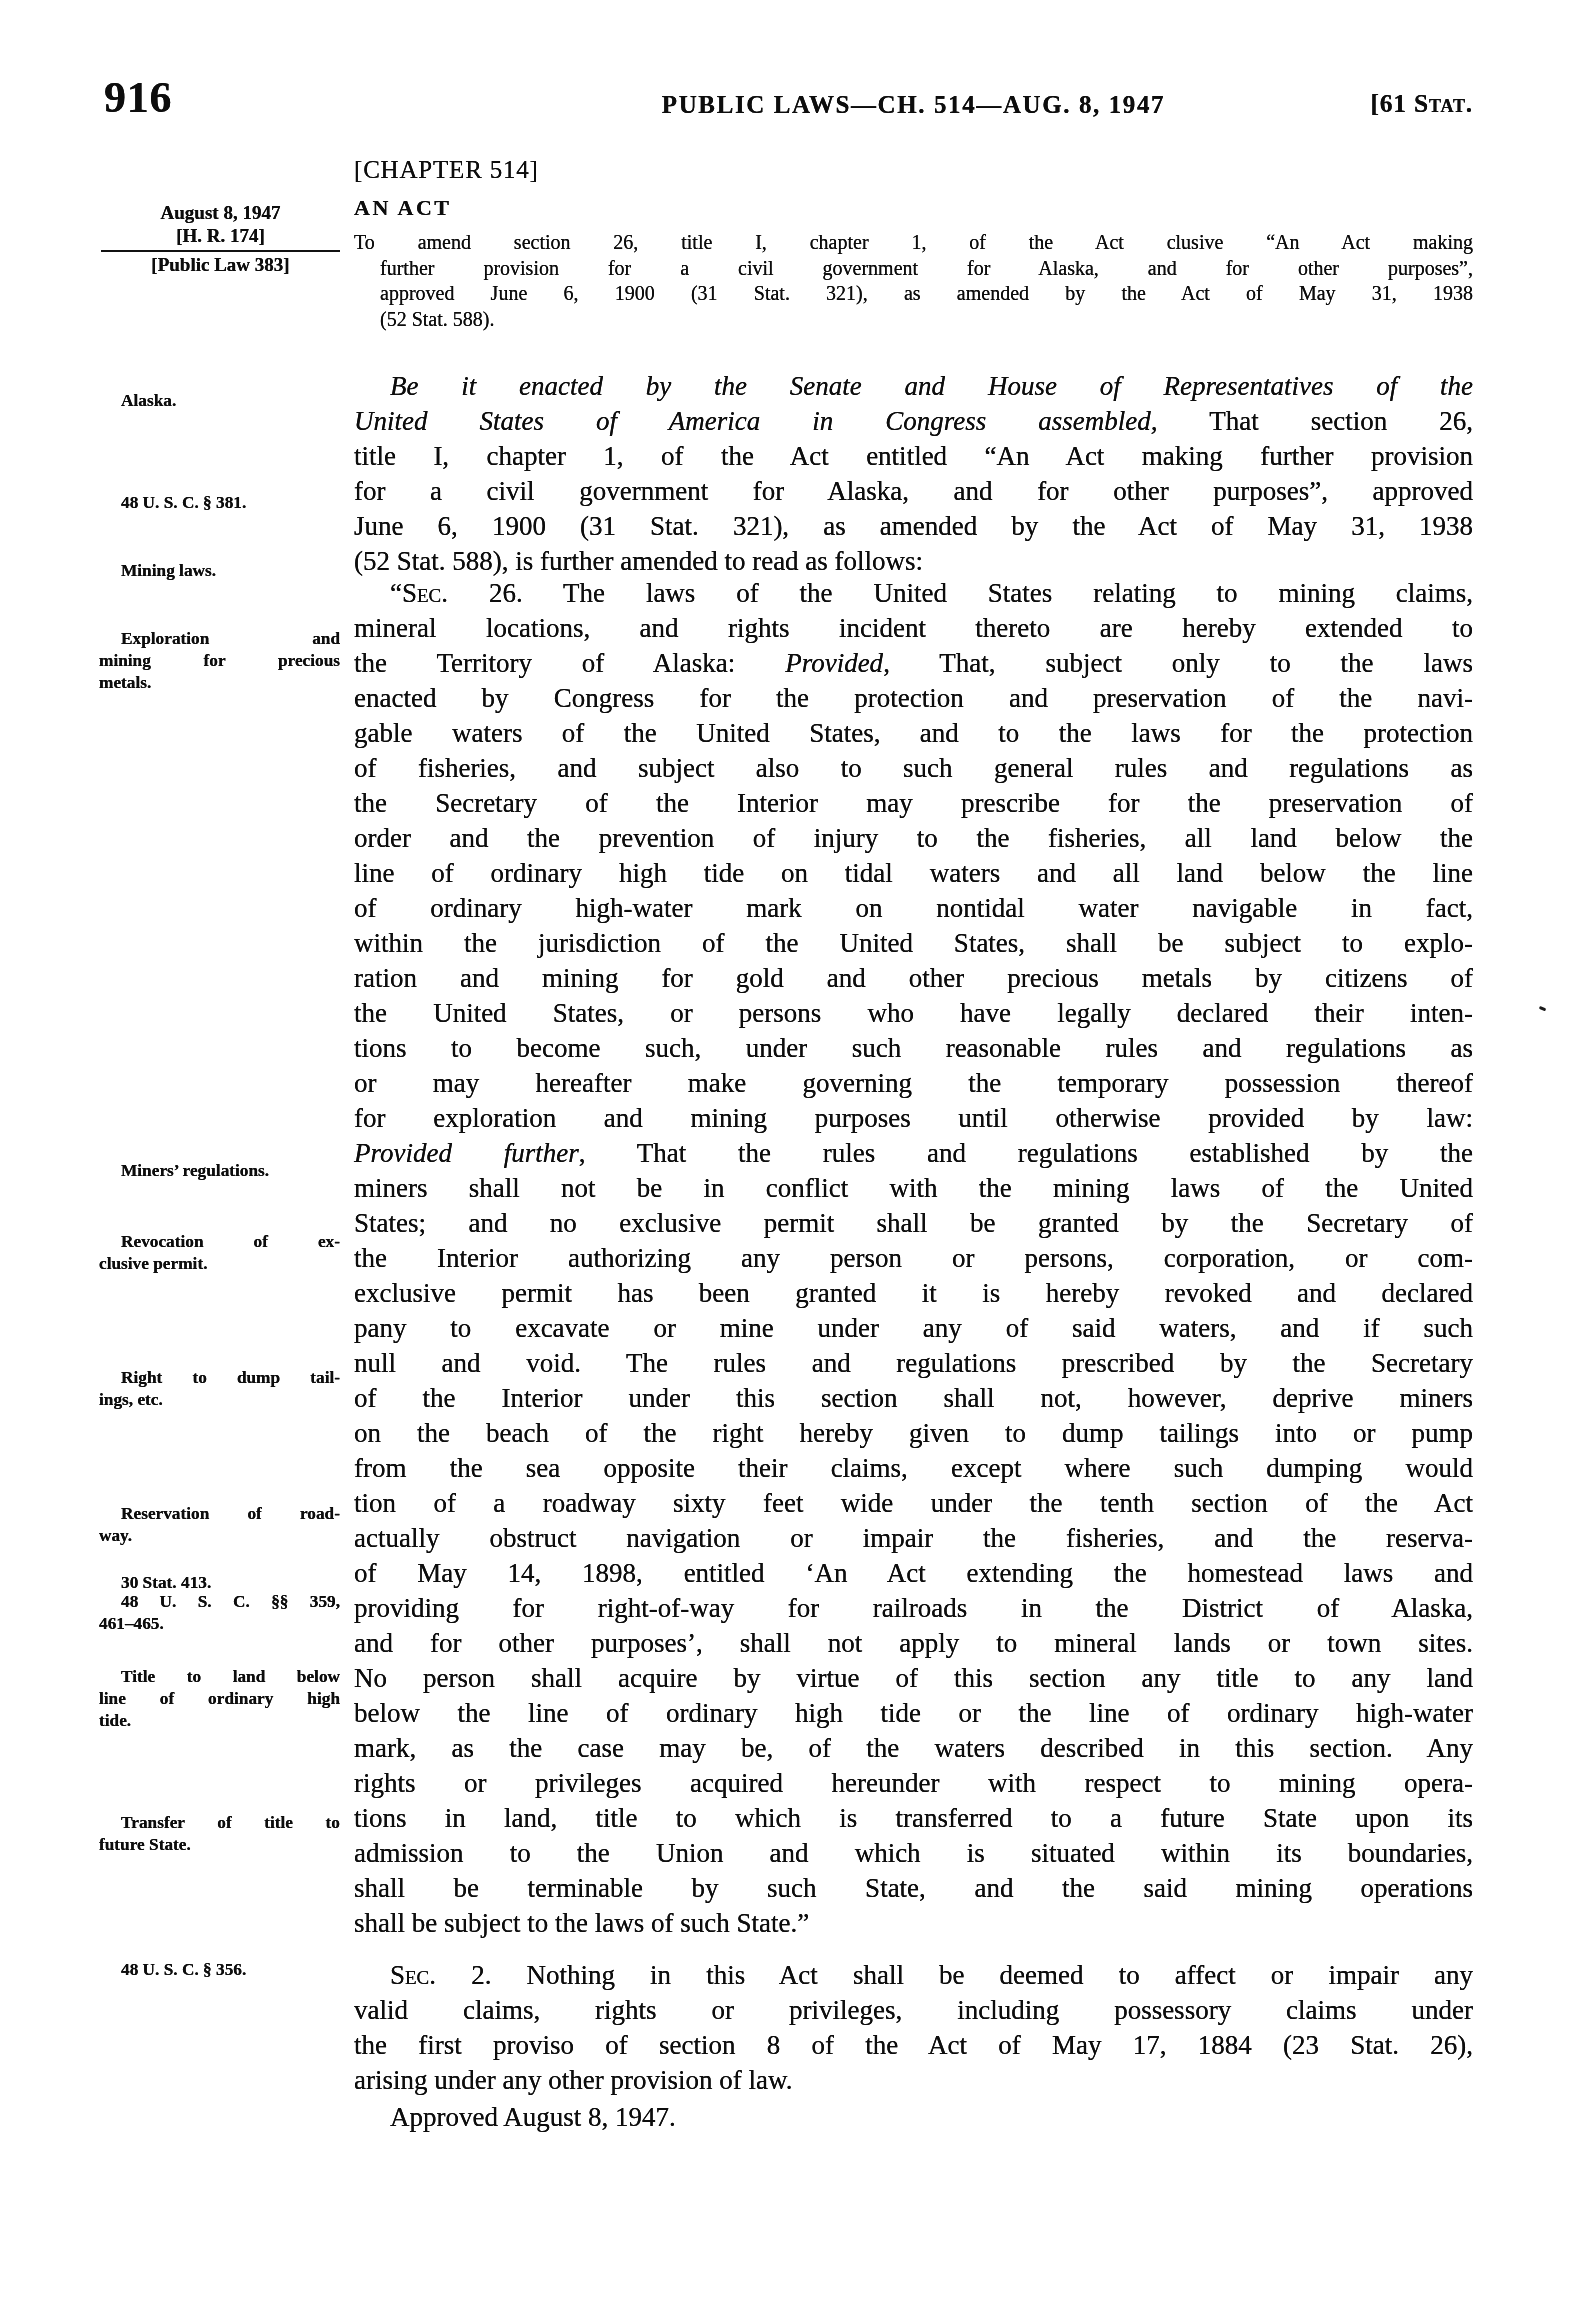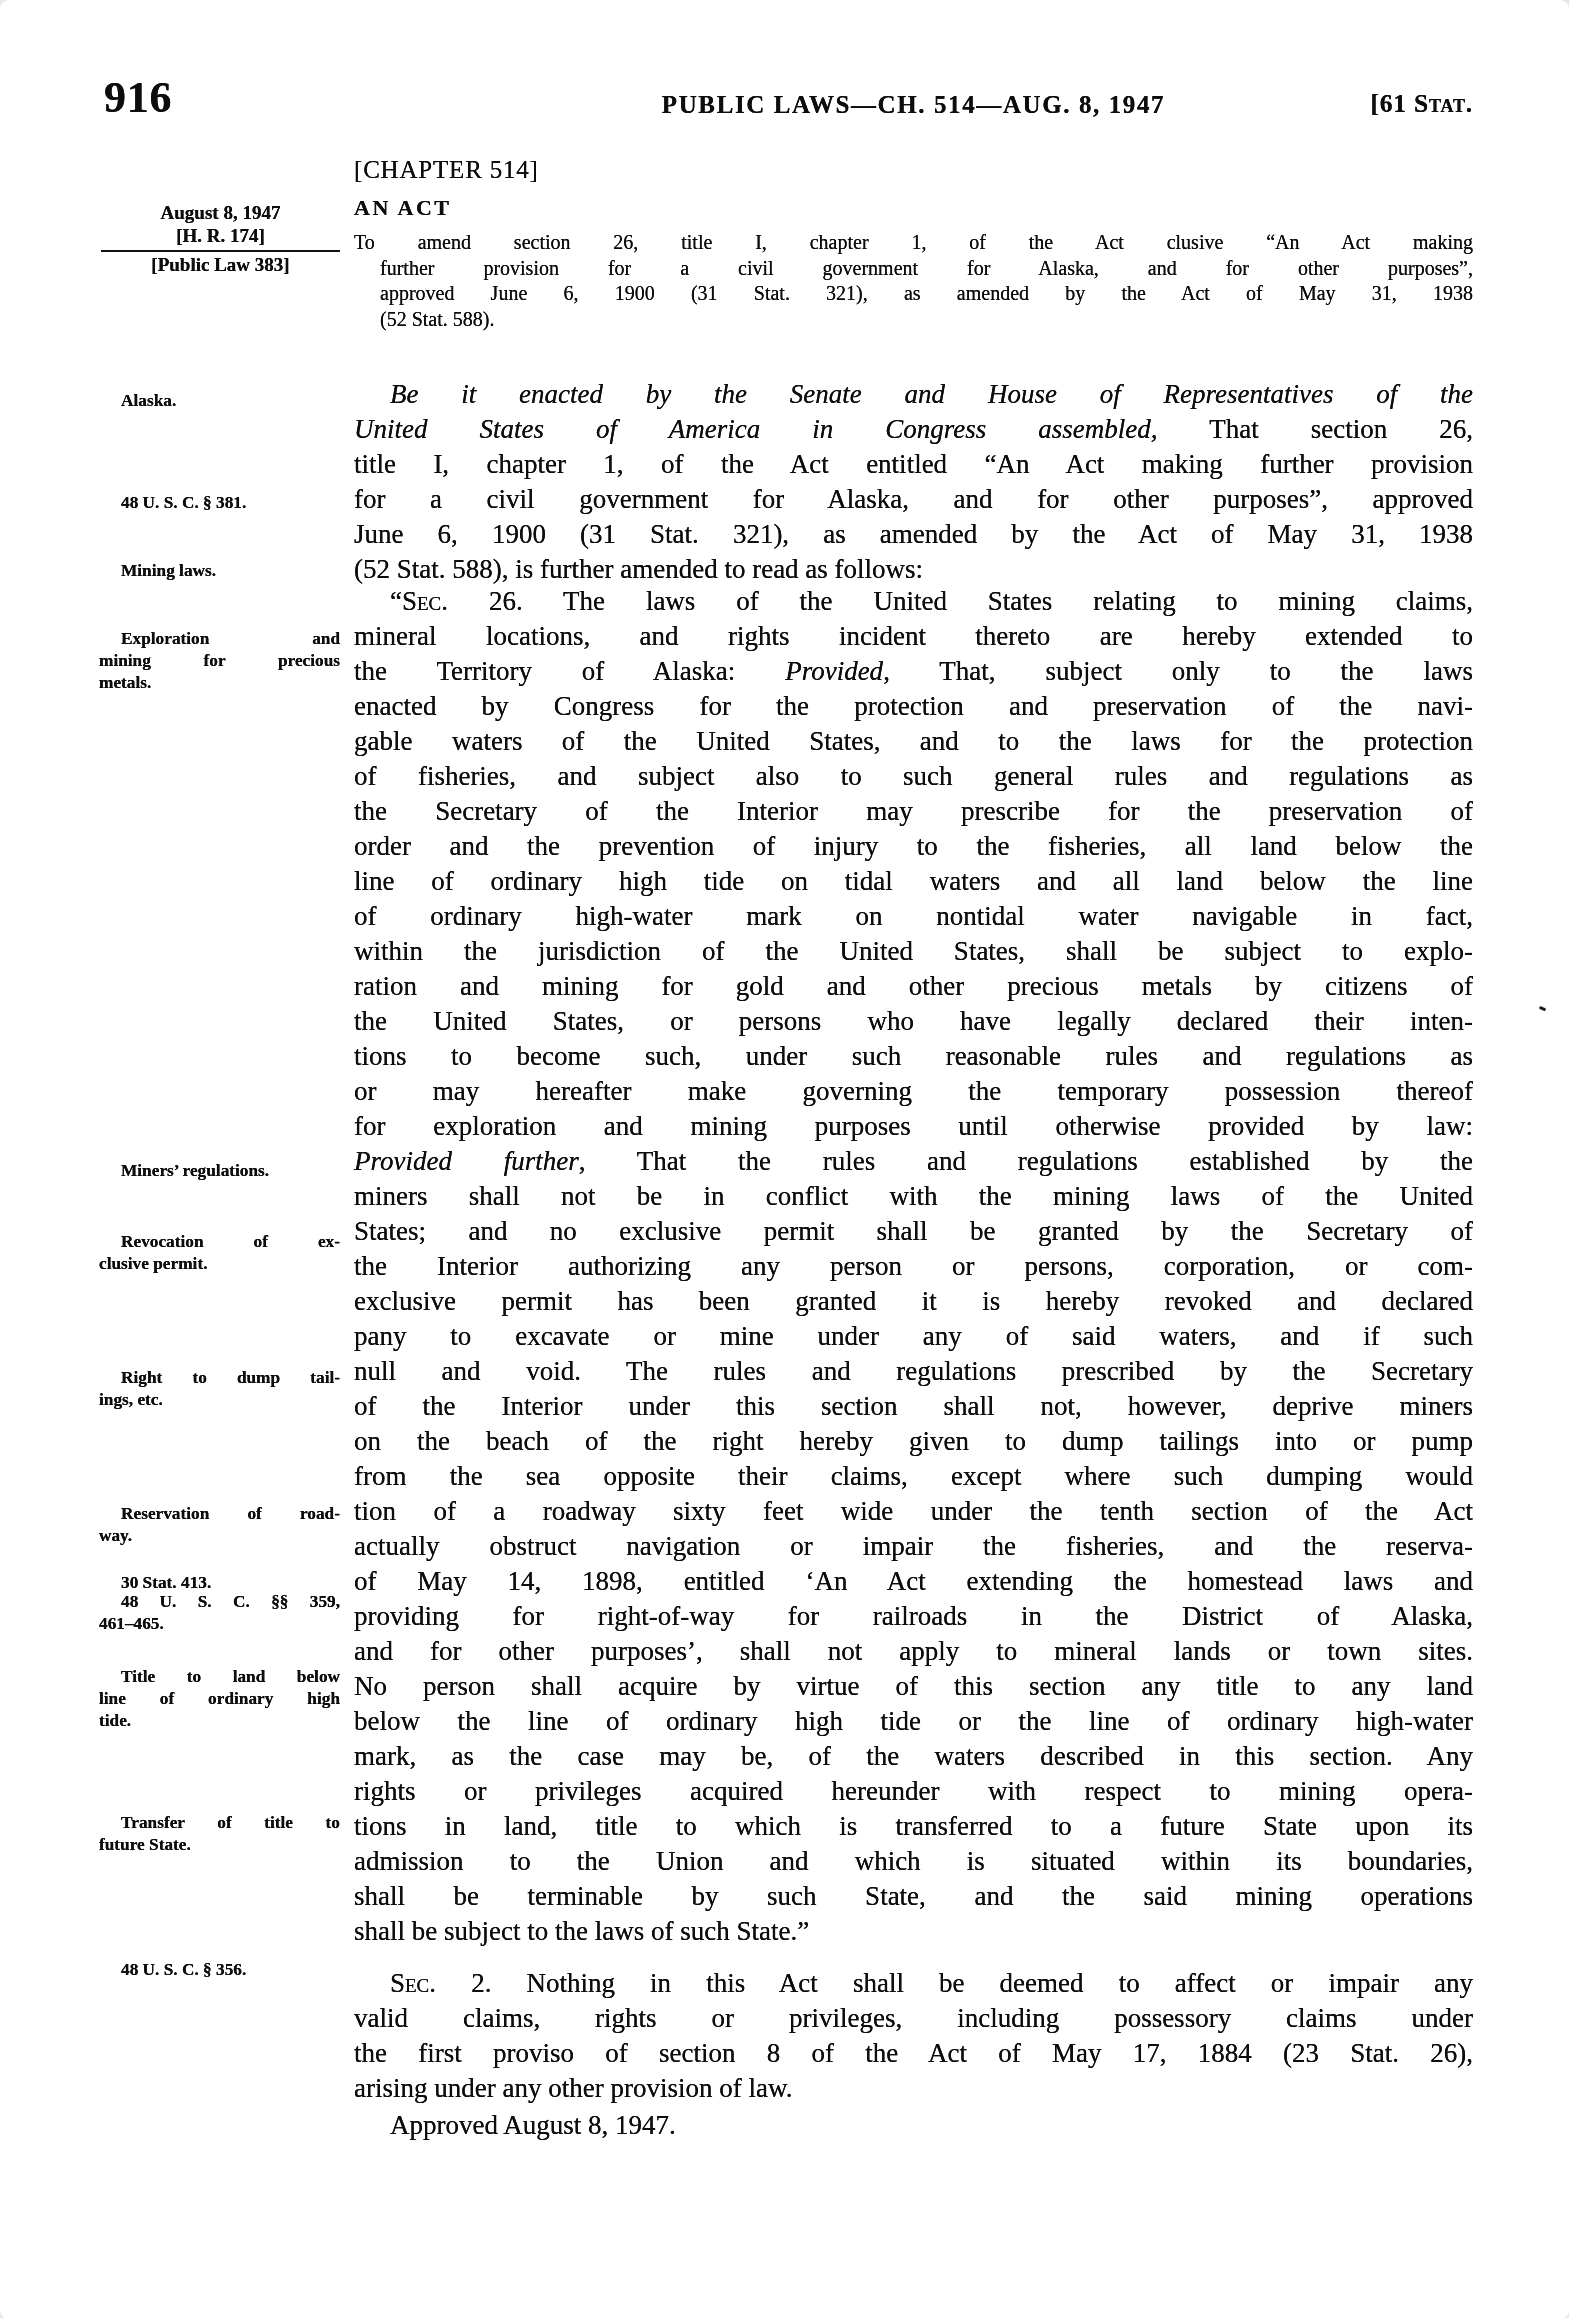--- a/index.html
+++ b/index.html
@@ -3,21 +3,20 @@
 <meta charset="utf-8">
 <style>
   html,body{margin:0;padding:0;background:#e8e8e8;}
   .page{
     position:relative;
     width:1569px;height:2319px;
     background:#ffffff;
     font-family:"Liberation Serif","DejaVu Serif",serif;
     color:#0d0d0d;
     overflow:hidden;
-    border-radius:9px;
   }
   .page *{box-sizing:border-box;}
   .ink{text-shadow:0 0 0.4px currentColor;}
 
   
   .folio{
     position:absolute;left:104px;top:72px;
     font-size:44px;font-weight:bold;letter-spacing:0.8px;
   }
   .running-head{
@@ -58,21 +57,21 @@
     position:absolute;left:354px;top:230px;width:1119px;
     font-size:20px;line-height:25.5px;
   }
   .act-title .line{padding-left:26px;}
   .act-title .line.first{padding-left:0;}
 
   .body-para{
     position:absolute;left:354px;width:1119px;
     font-size:27px;line-height:35px;
   }
-  .body-para .line.first{text-indent:36px;margin-top:8px;}
+  .body-para .line.first{text-indent:36px;}
   #para-enacting{top:369px;}
   #para-sec26{top:576px;}
   #para-sec2{top:1958px;}
   #para-approved{top:2100px;}
 
   
   .line{
     text-align:justify;
     -moz-text-align-last:justify;
     text-align-last:justify;

